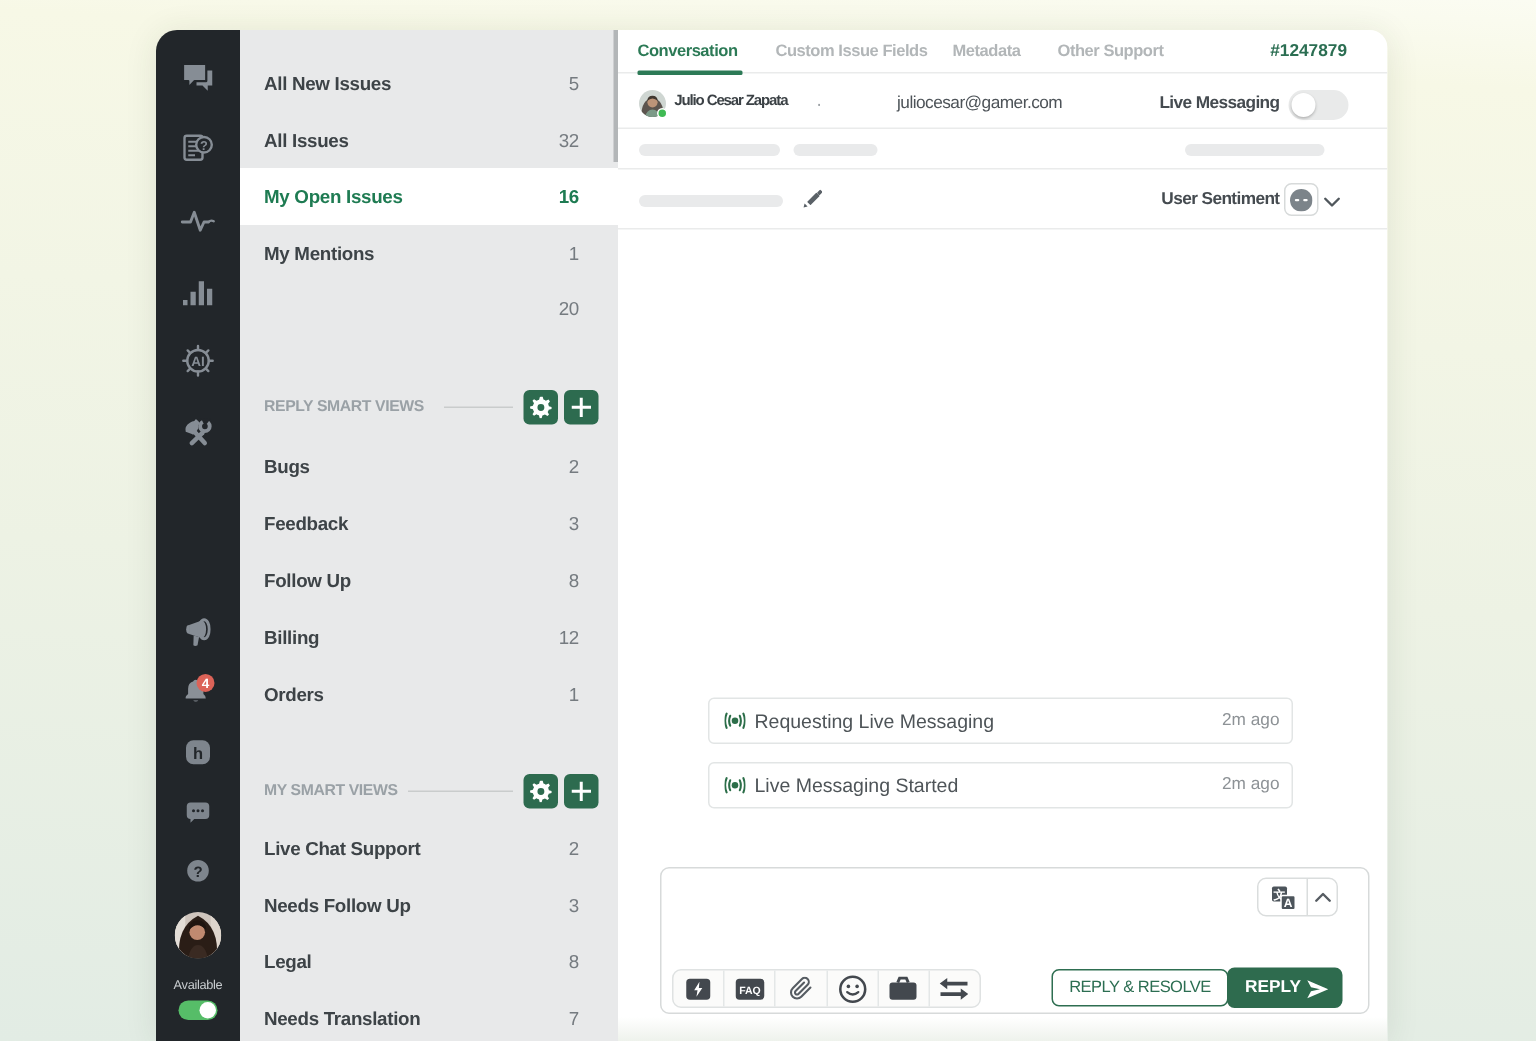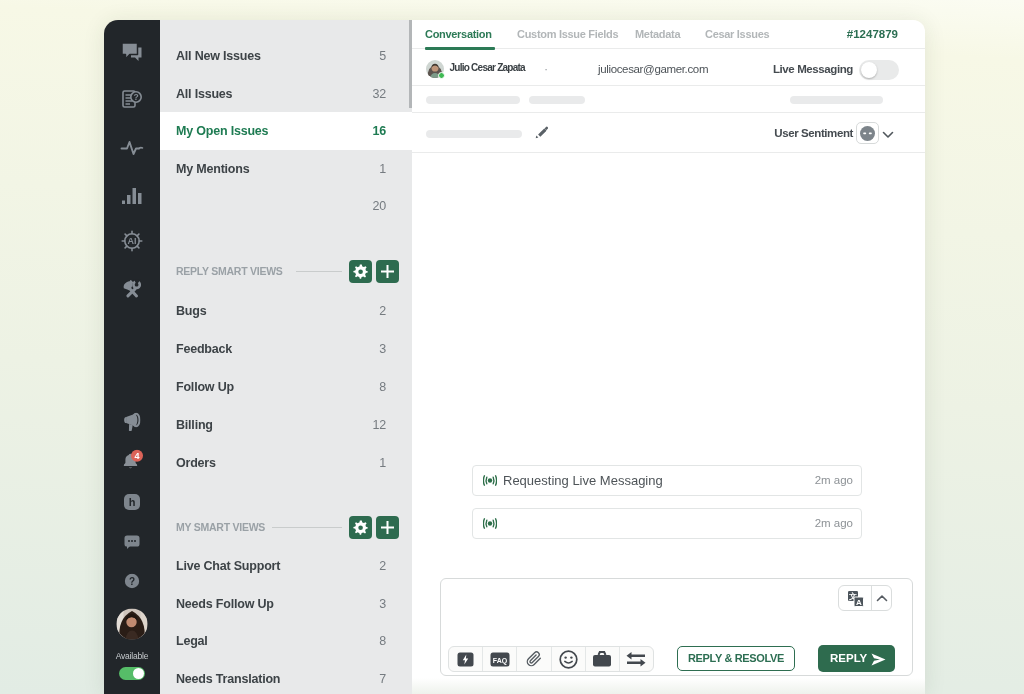--- a/index.html
+++ b/index.html
@@ -236,21 +236,21 @@
     <div class="thumb"></div>
   </div>
 
   <div class="main" id="main">
 
     <div class="hr" style="top:28px;"></div>
     <div class="tab" style="left:13px; color:#2c7a56;">Conversation</div>
     <div style="position:absolute; left:13px; top:27px; width:70px; height:3px; background:#2c7a56; border-radius:1px;"></div>
     <div class="tab" style="left:105px;">Custom Issue Fields</div>
     <div class="tab" style="left:223px;">Metadata</div>
-    <div class="tab" style="left:293px;">Cesar Issues</div>
+    <div class="tab" style="left:293px;">Other Support</div>
     <div class="tab" style="right:27px; color:#2b6e52; letter-spacing:0; font-size:11.5px;">#1247879</div>
 
     <div id="uavatar" style="position:absolute; left:14px; top:40px; width:18px; height:18px;">
       <svg width="18" height="18" viewBox="0 0 18 18">
         <defs>
             <clipPath id="uc">
               <circle cx="9" cy="9" r="9"></circle>
             </clipPath>
           </defs>
         <g clip-path="url(#uc)">
@@ -314,20 +314,21 @@
       <span style="position:absolute; right:8px; top:0; line-height:29px; color:#8d9296; font-size:11.5px;">2m ago</span>
     </div>
     <div class="event" style="position:absolute; left:60px; top:488px; width:390px; height:31px; border:1px solid #e2e5e5; border-radius:4px; background:#fff;">
       <span class="liveic"><svg width="14" height="13" viewBox="0 0 14 13">
         <circle cx="7" cy="6.5" r="2.2" fill="#2c6e49"></circle>
         <path d="M3.8 3.2 Q2.4 6.5 3.8 9.8" fill="none" stroke="#2c6e49" stroke-width="1.4" stroke-linecap="round"></path>
         <path d="M1.4 1.8 Q-0.6 6.5 1.4 11.2" fill="none" stroke="#2c6e49" stroke-width="1.4" stroke-linecap="round"></path>
         <path d="M10.2 3.2 Q11.6 6.5 10.2 9.8" fill="none" stroke="#2c6e49" stroke-width="1.4" stroke-linecap="round"></path>
         <path d="M12.6 1.8 Q14.6 6.5 12.6 11.2" fill="none" stroke="#2c6e49" stroke-width="1.4" stroke-linecap="round"></path>
       </svg></span>
+      <span style="position:absolute; left:30px; top:0; line-height:29px; color:#4e5458; font-size:13px;">Live Messaging Started</span>
       <span style="position:absolute; right:8px; top:0; line-height:29px; color:#8d9296; font-size:11.5px;">2m ago</span>
     </div>
 
     <div style="position:absolute; left:28px; top:558px; width:473px; height:98px; border:1px solid #d7dada; border-radius:6px; background:#fff;">
 
       <div style="position:absolute; right:20px; top:6px; width:54px; height:26px; border:1px solid #dadddd; border-radius:6px; background:#fff; display:flex;">
         <div style="width:33px; border-right:1px solid #dadddd; display:flex; align-items:center; justify-content:center;" id="transl">
           <svg width="17" height="17" viewBox="0 0 17 17">
             <rect x="1" y="1" width="10" height="10" rx="1.2" fill="#4c545b"></rect>
             <text x="6" y="9.2" font-size="8" font-weight="bold" fill="#ffffff" text-anchor="middle" font-family="Liberation Sans">文</text>
@@ -375,20 +376,20 @@
         </svg>
           </div>
         <div class="tcell" style="border-right:none;">
             <svg width="20" height="15" viewBox="0 0 20 15">
           <path d="M5.5 0.5 L5.5 3 L19 3 L19 5.5 L5.5 5.5 L5.5 8 L0.5 4.2 Z" fill="#43484e" transform="translate(0,-0.5)"></path>
           <path d="M14.5 6.5 L14.5 9 L1 9 L1 11.5 L14.5 11.5 L14.5 14 L19.5 10.2 Z" fill="#43484e" transform="translate(0,0.5)"></path>
         </svg>
           </div>
       </div>
 
-      <div style="position:absolute; left:236px; top:67px; width:118px; height:25px; border:1.5px solid #2e6e51; border-radius:5px; color:#2c6e52; font-weight:bold; font-size:11px; text-align:center; line-height:22px; letter-spacing:-0.35px;">REPLY &amp; RESOLVE</div>
+      <div style="position:absolute; left:260px; top:67px; width:118px; height:25px; border:1.5px solid #2e6e51; border-radius:5px; color:#2c6e52; font-weight:normal; font-size:11px; text-align:center; line-height:22px; letter-spacing:-0.35px;">REPLY &amp; RESOLVE</div>
       <div style="position:absolute; left:377px; top:66px; width:77px; height:27px; background:#2e6b4e; border-radius:5px; color:#fff; font-weight:bold; font-size:11.5px; line-height:27px;" id="replybtn"><span style="margin-left:12px;">REPLY</span><svg width="15" height="13" viewBox="0 0 15 13" style="position:absolute; right:9px; top:7.5px;">
             <path d="M0.5 0.5 L14.5 6.5 L0.5 12.5 L3 7.8 L9 6.5 L3 5.2 Z" fill="#ffffff"></path>
           </svg></div>
     </div>
     <div style="position:absolute; left:0; right:0; bottom:0; height:16px; background:linear-gradient(180deg, rgba(238,242,236,0) 0%, #eef2ec 100%);"></div>
   </div>
 </div>
 
 </body></html>

